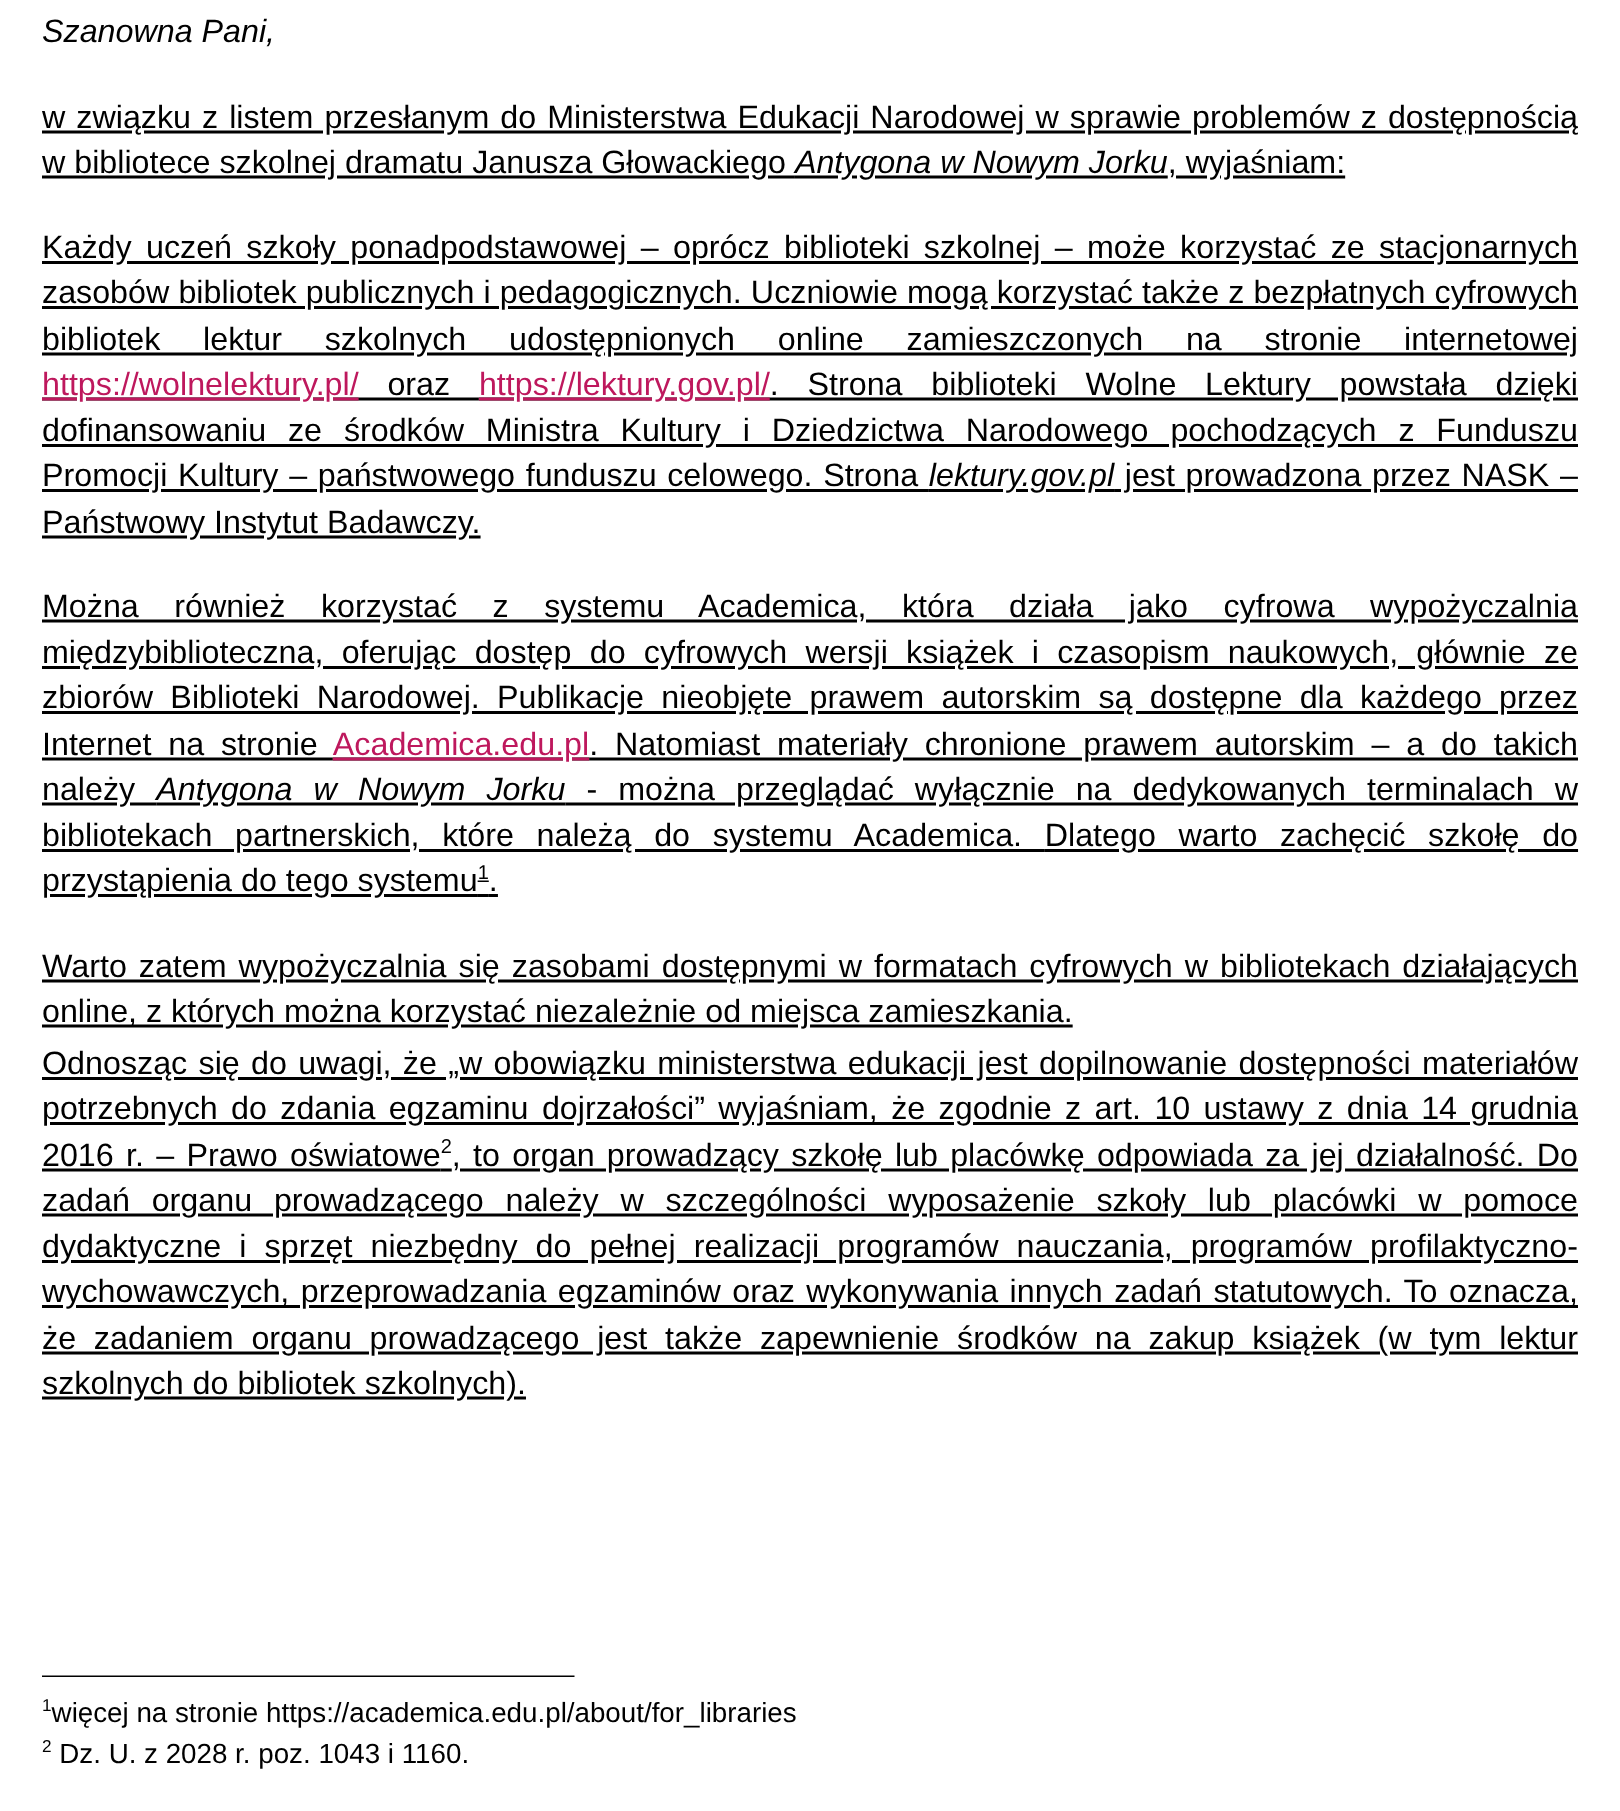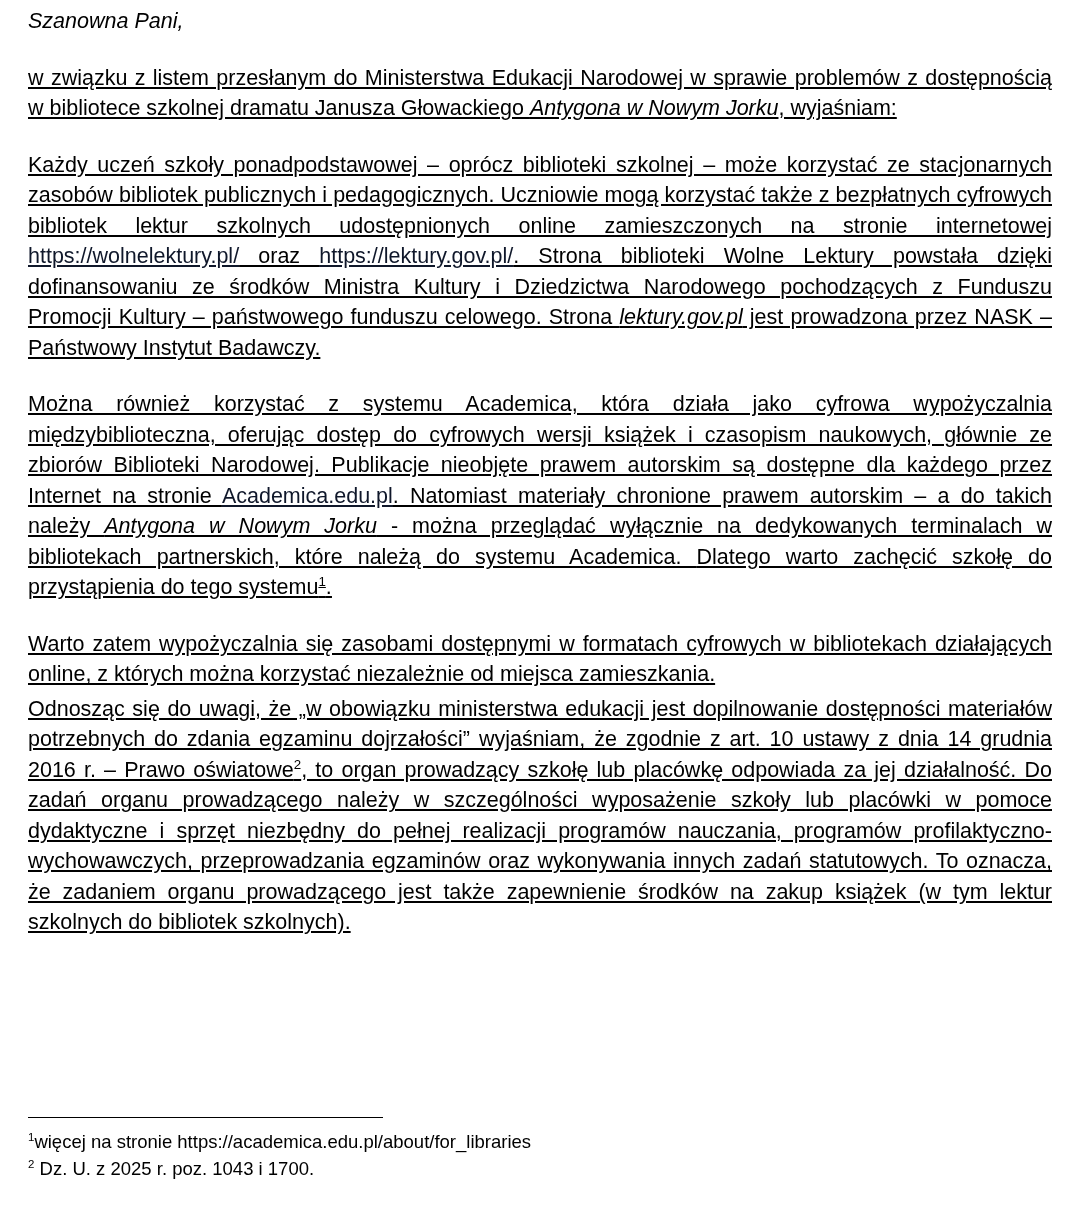--- a/index.html
+++ b/index.html
@@ -33,21 +33,21 @@
     font-style: italic;
     font-size: 21.5px;
     line-height: 1.42;
     margin: 0;
     text-align: left;
   }
   .gap-md { height: 26px; }
   .gap-xs { height: 4px; }
   .italic { font-style: italic; }
   .link {
-    color: #0f172a;
+    color: #be185d;
     text-decoration: underline;
   }
   .uline {
     text-decoration: underline;
   }
   sup {
     font-size: 0.62em;
     vertical-align: super;
     line-height: 0;
   }
@@ -93,16 +93,16 @@
 
   <p class="para">Warto zatem wypożyczalnia się zasobami dostępnymi w formatach cyfrowych w bibliotekach działających online, z których można korzystać niezależnie od miejsca zamieszkania.</p>
 
   <div class="gap-xs"></div>
 
   <p class="para"><span>Odnosząc się do uwagi, że „w obowiązku ministerstwa edukacji jest dopilnowanie dostępności materiałów potrzebnych do zdania egzaminu dojrzałości” wyjaśniam, że zgodnie z art. 10 ustawy z dnia 14 grudnia 2016 r. – Prawo oświatowe</span><sup>2</sup><span>, to organ prowadzący szkołę lub placówkę odpowiada za jej działalność. Do zadań organu prowadzącego należy w szczególności wyposażenie szkoły lub placówki w pomoce dydaktyczne i sprzęt niezbędny do pełnej realizacji programów nauczania, programów profilaktyczno-wychowawczych, przeprowadzania egzaminów oraz wykonywania innych zadań statutowych. To oznacza, że zadaniem organu prowadzącego jest także zapewnienie środków na zakup książek (w tym lektur szkolnych do bibliotek szkolnych).</span></p>
 
   <div class="footnotes">
     <div class="fn-rule"></div>
     <p class="fn-line"><sup>1</sup><span>więcej na stronie  https://academica.edu.pl/about/for_libraries</span></p>
-    <p class="fn-line"><sup>2</sup><span> Dz. U. z 2025 r. poz. 1043 i 1700.</span></p>
+    <p class="fn-line"><sup>2</sup><span> Dz. U. z 2028 r. poz. 1043 i 1160.</span></p>
   </div>
 
 </div>
 
 </body></html>

